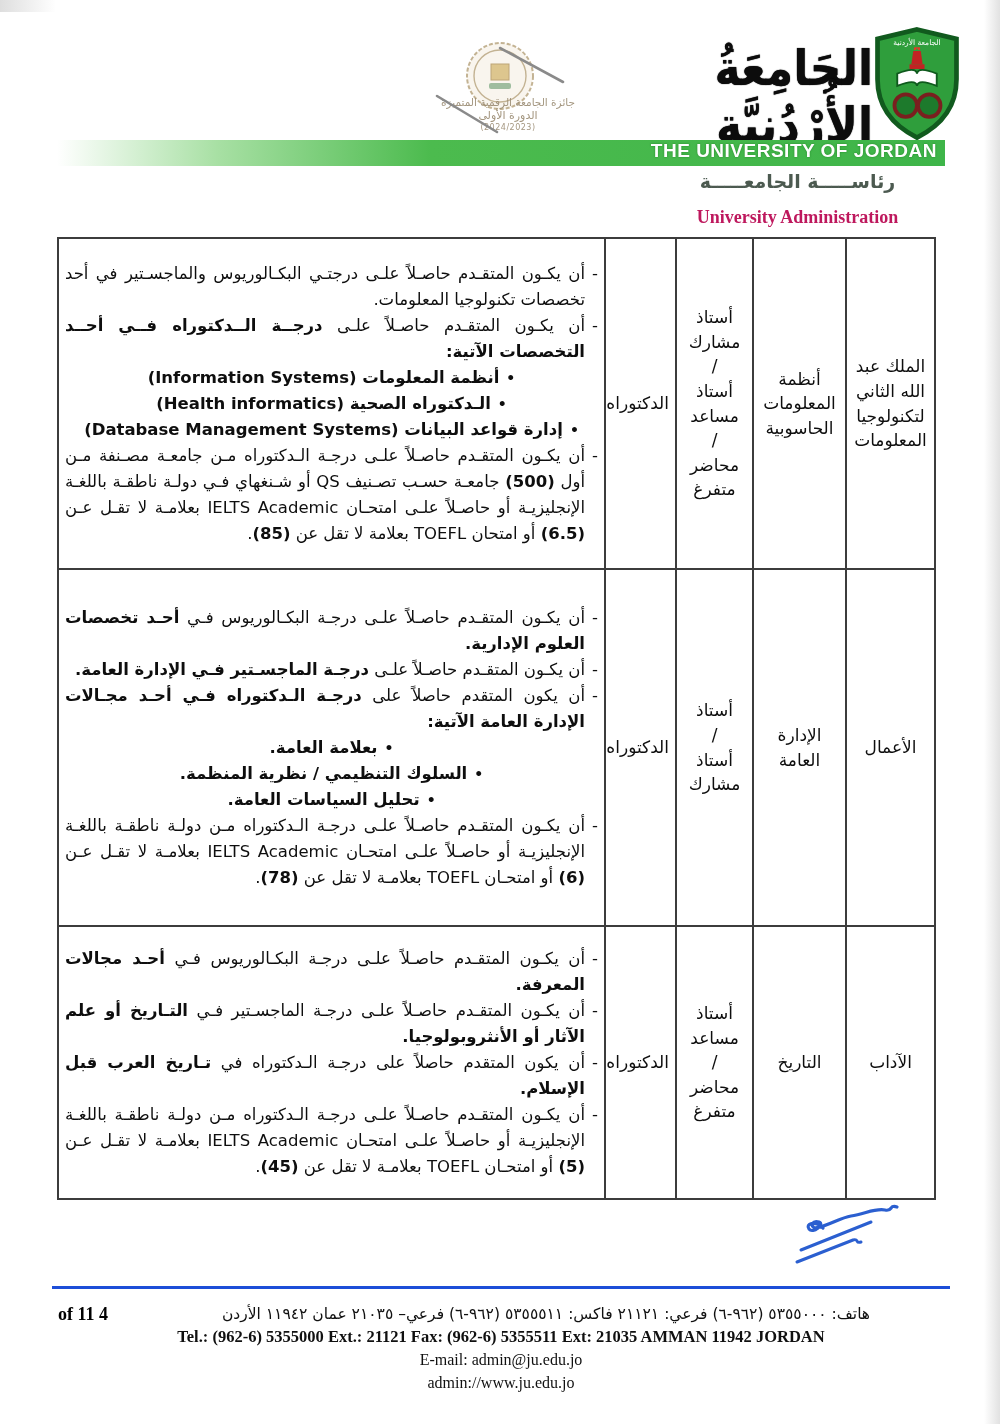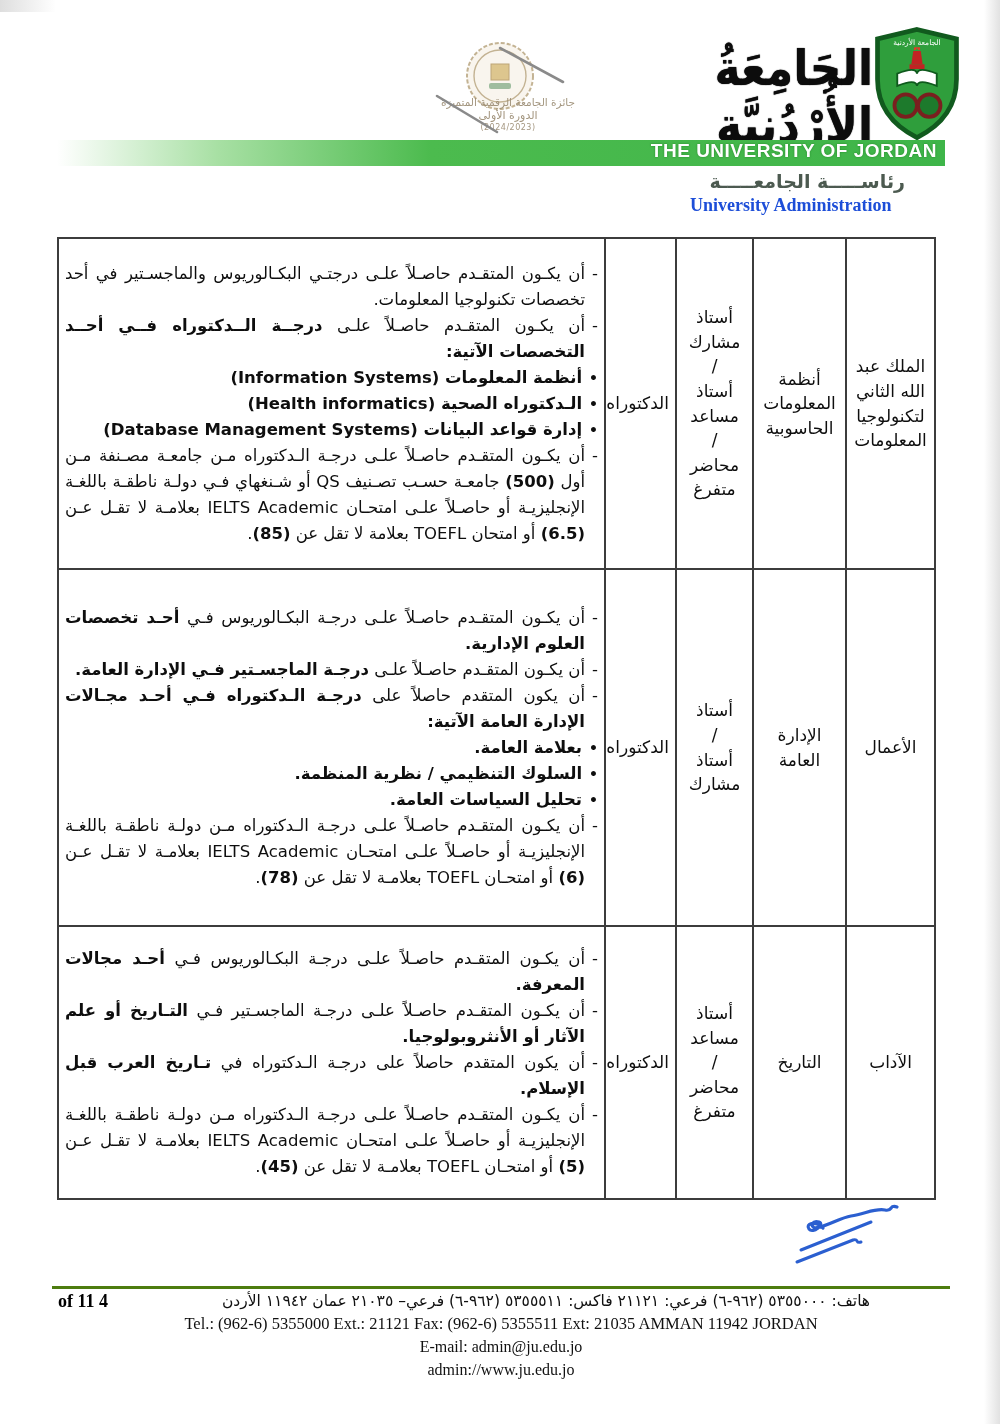--- a/index.html
+++ b/index.html
@@ -29,49 +29,49 @@
     transform:scaleY(1.12); text-shadow:0 0 1px #000;}
   .shield{position:absolute; left:870px; top:26px; width:94px; height:116px;}
 
   .green-bar{position:absolute; left:57px; top:140px; width:888px; height:26px;
     background:linear-gradient(90deg, rgba(255,255,255,0) 0%, #a8e0a4 18%, #4cbb4e 42%, #3eb549 100%);
     display:flex; align-items:flex-start; justify-content:flex-end;}
   .green-bar span{font-family:"Liberation Sans", sans-serif; font-weight:bold;
     font-size:19px; color:#ffffff; letter-spacing:.5px; padding-right:8px;
     text-shadow:0 0 2px rgba(0,90,0,.55);}
 
-  .admin-block{position:absolute; left:690px; top:170px; width:215px; }
+  .admin-block{position:absolute; left:690px; top:170px; width:215px; text-align:center;}
   .admin-ar{direction:rtl; font-size:19px; font-weight:bold; color:#4c5a50; line-height:1.2;}
-  .admin-en{font-family:"Liberation Serif", serif; font-weight:bold; font-size:18px; color:#1d4ed8; margin-top:2px;}
+  .admin-en{font-family:"Liberation Serif", serif; font-weight:bold; font-size:18px; color:#be185d; margin-top:14px;}
 
   
   table.doc-table{position:absolute; left:57px; top:237px; width:877px;
     border-collapse:collapse; table-layout:fixed; direction:rtl;}
   table.doc-table td{border:2.4px solid #3c3c3c; padding:2px 6px; vertical-align:middle;}
   td.c-mid{text-align:center; font-weight:normal; white-space:pre-line;
     font-size:17px; line-height:1.45; color:#0e0e0e;}
   td.c-req{vertical-align:top; padding:5px 9px 4px 8px; font-size:16.5px; color:#0e0e0e;}
   .req-item{line-height:26px;}
   .req-item.dash{position:relative; padding-right:13px; text-align:justify;}
   .req-item.dash .marker{position:absolute; right:0; top:0;}
-  .req-item.bullet{}
+  .req-item.bullet{text-align:center;}
   .req-item.bullet .marker{margin-left:7px; font-size:14px; font-weight:bold;}
   .b{font-weight:bold;}
 
   
   .signature{position:absolute; left:785px; top:1198px; width:140px; height:72px;}
 
   
-  .footer{position:absolute; left:52px; top:1286px; width:898px; border-top:3px solid #4d7c0f; padding-top:1px;}
+  .footer{position:absolute; left:52px; top:1286px; width:898px; border-top:3px solid #1d4ed8; padding-top:14px;}
   .f-line1{position:relative; direction:rtl; text-align:center; font-size:15.5px;
     color:#101010; line-height:22px; padding-left:90px;}
   .f-page{position:absolute; left:6px; top:0; direction:rtl;
     font-family:"Liberation Serif", serif; font-weight:bold; font-size:18px; color:#000;}
   .f-line2{font-family:"Liberation Serif", serif; text-align:center; font-size:16.5px;
-    color:#101010; line-height:23px;}
+    color:#101010; line-height:23px;font-weight:bold;}
   .f-line3,.f-line4{font-family:"Liberation Serif", serif; text-align:center;
     font-size:16px; color:#101010; line-height:23px;}
 </style>
 </head>
 <body>
 
 <div class="page">
   <div class="scan-edge"></div>
   <div class="scan-corner"></div>
 

